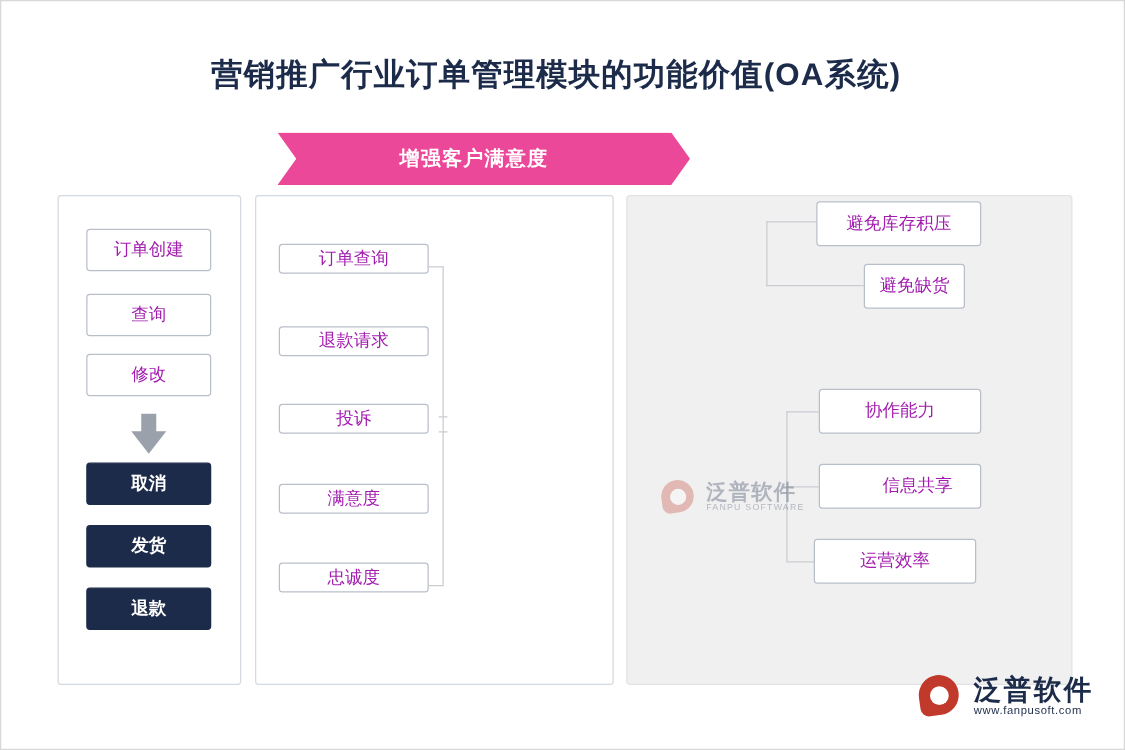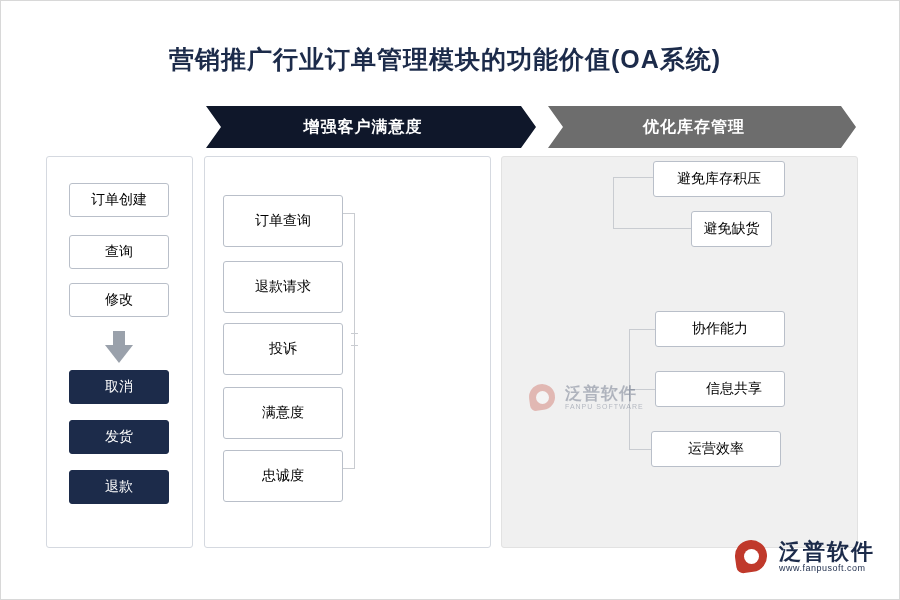--- a/index.html
+++ b/index.html
@@ -25,21 +25,21 @@
     position:absolute;top:105px;left:45px;width:810px;height:42px;
   }
   .banner{
     position:absolute;top:0;height:42px;
     display:flex;align-items:center;justify-content:center;
     color:#ffffff;font-size:16px;font-weight:bold;letter-spacing:1px;
   }
   .banner span{position:relative;left:-8px;}
   .b1{left:0;width:180px;background:#1c2b4a;
       clip-path:polygon(0 0,165px 0,180px 21px,165px 42px,0 42px);}
-  .b2{left:160px;width:330px;background:#0f172a;
+  .b2{left:176px;width:330px;background:#ec4899;
       clip-path:polygon(0 0,315px 0,330px 21px,315px 42px,0 42px,15px 21px);}
   .b3{left:502px;width:308px;background:#6d6d6d;
       clip-path:polygon(0 0,293px 0,308px 21px,293px 42px,0 42px,15px 21px);}
 
   
   .col{
     position:absolute;top:155px;
     background:#ffffff;
     border:1px solid #d5d9e0;
     border-radius:3px;
@@ -48,44 +48,44 @@
   .col2{left:203px;width:285px;height:390px;}
   .col3{left:500px;width:355px;height:390px;background:#f0f0f0;border-color:#e2e2e2;}
 
   .box{
     position:absolute;
     border:1px solid #b9bfc9;
     background:#ffffff;
     border-radius:3px;
     display:flex;align-items:center;justify-content:center;
     font-size:14px;
-    color:#000000;
+    color:#a21caf;
     box-sizing:border-box;
   }
   .box.dark{
-    background:#1c2b4a;border-color:#1c2b4a;color:#ffffff;font-weight:normal;
+    background:#1c2b4a;border-color:#1c2b4a;color:#ffffff;font-weight:bold;
   }
 
   
   .c1b{left:68px;width:100px;height:34px;}
   
   .arrow-down{
     position:absolute;left:104px;top:330px;width:28px;height:32px;
   }
   .arrow-down .shaft{
     position:absolute;left:8px;top:0;width:12px;height:16px;background:#9aa1ab;
   }
   .arrow-down .head{
     position:absolute;left:0;top:14px;width:0;height:0;
     border-left:14px solid transparent;border-right:14px solid transparent;
     border-top:18px solid #9aa1ab;
   }
 
   
-  .c2b{left:222px;width:120px;height:52px;font-family:Liberation Serif, serif;}
+  .c2b{left:222px;width:120px;height:24px;font-family:Liberation Serif, serif;}
   .c2-line{position:absolute;background:#c9ccd1;}
 
   
   .c3b{width:130px;height:36px;}
   .c3-line{position:absolute;background:#c9ccd1;}
 
   
   .wm{
     position:absolute;left:524px;top:380px;
     display:flex;align-items:center;opacity:.30;
@@ -128,23 +128,20 @@
 </style>
 </head>
 <body>
 
 <div class="title">营销推广行业订单管理模块的功能价值(OA系统)</div>
 
 <div class="banners">
   <div class="banner b2">
     <span>增强客户满意度</span>
   </div>
-  <div class="banner b3">
-    <span>优化库存管理</span>
-  </div>
 </div>
 
 <div class="col col1"></div>
 <div class="col col2"></div>
 <div class="col col3"></div>
 
 <div class="box c1b" style="top:182px">订单创建</div>
 <div class="box c1b" style="top:234px">查询</div>
 <div class="box c1b" style="top:282px">修改</div>
 

